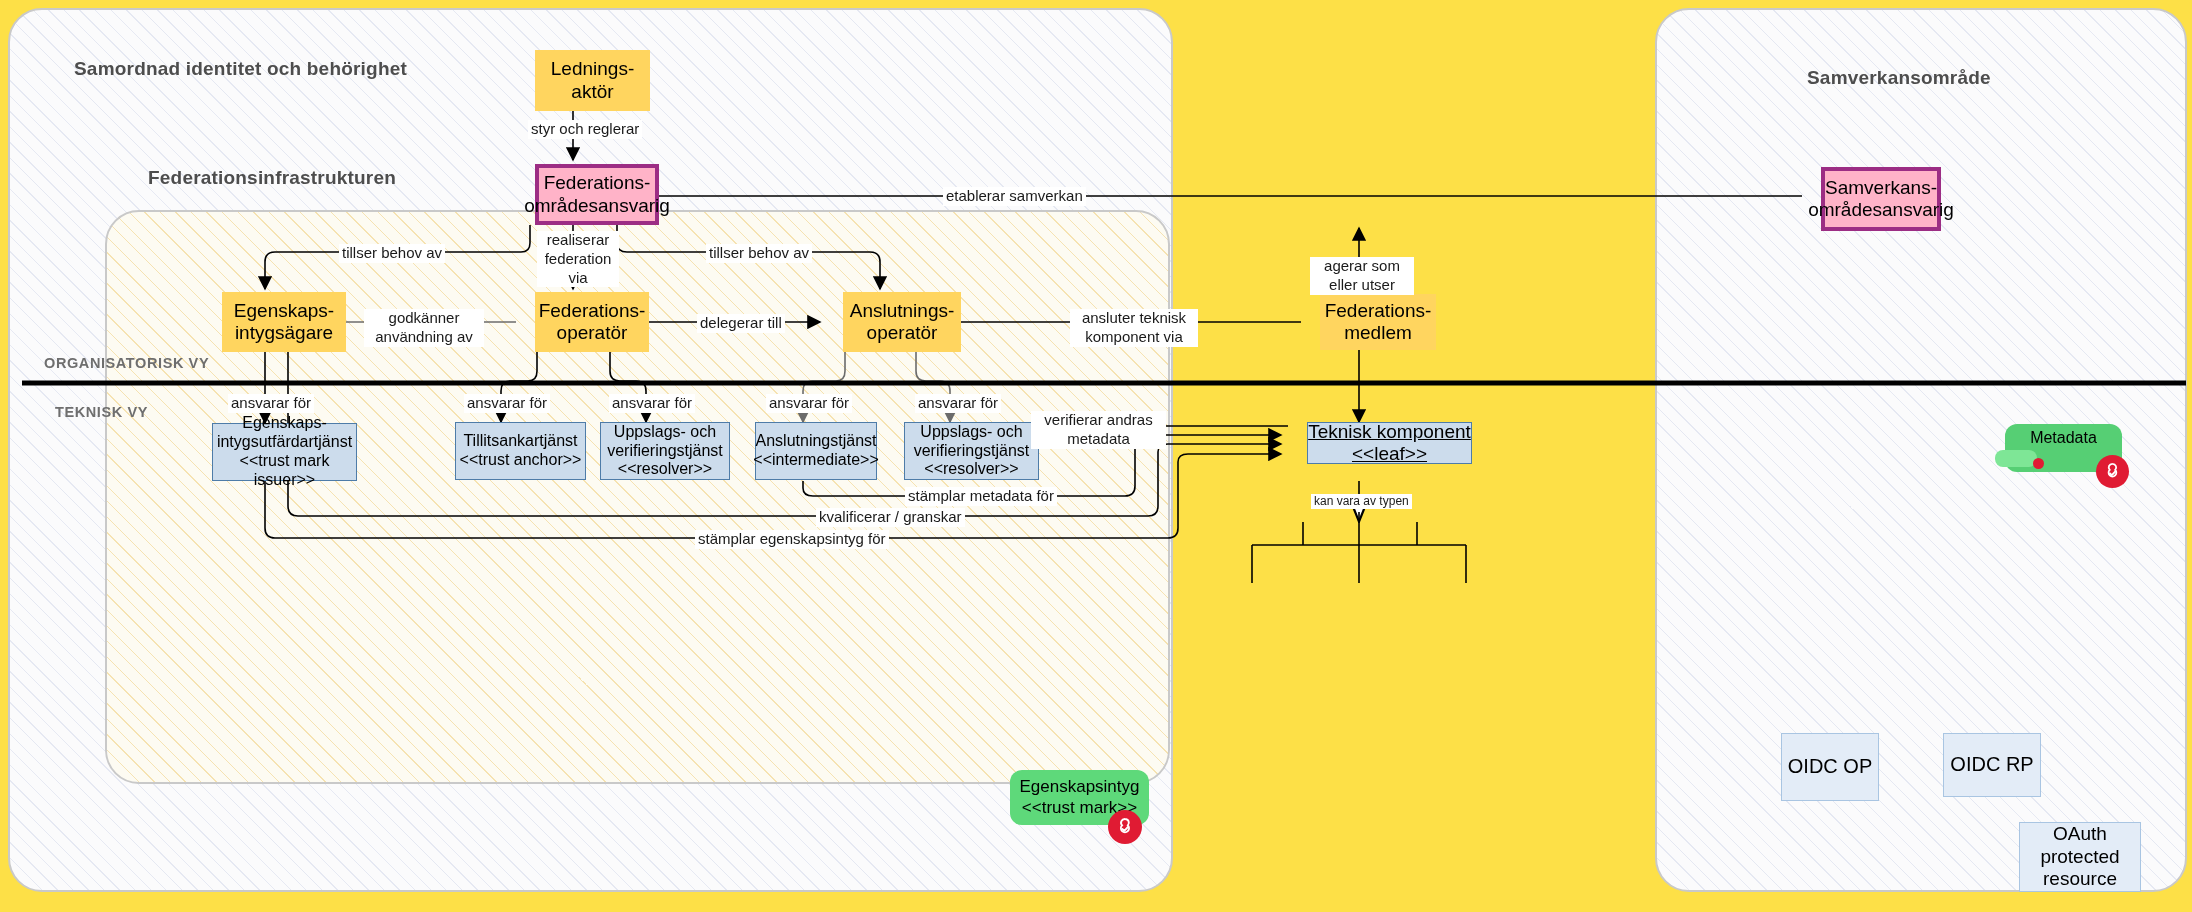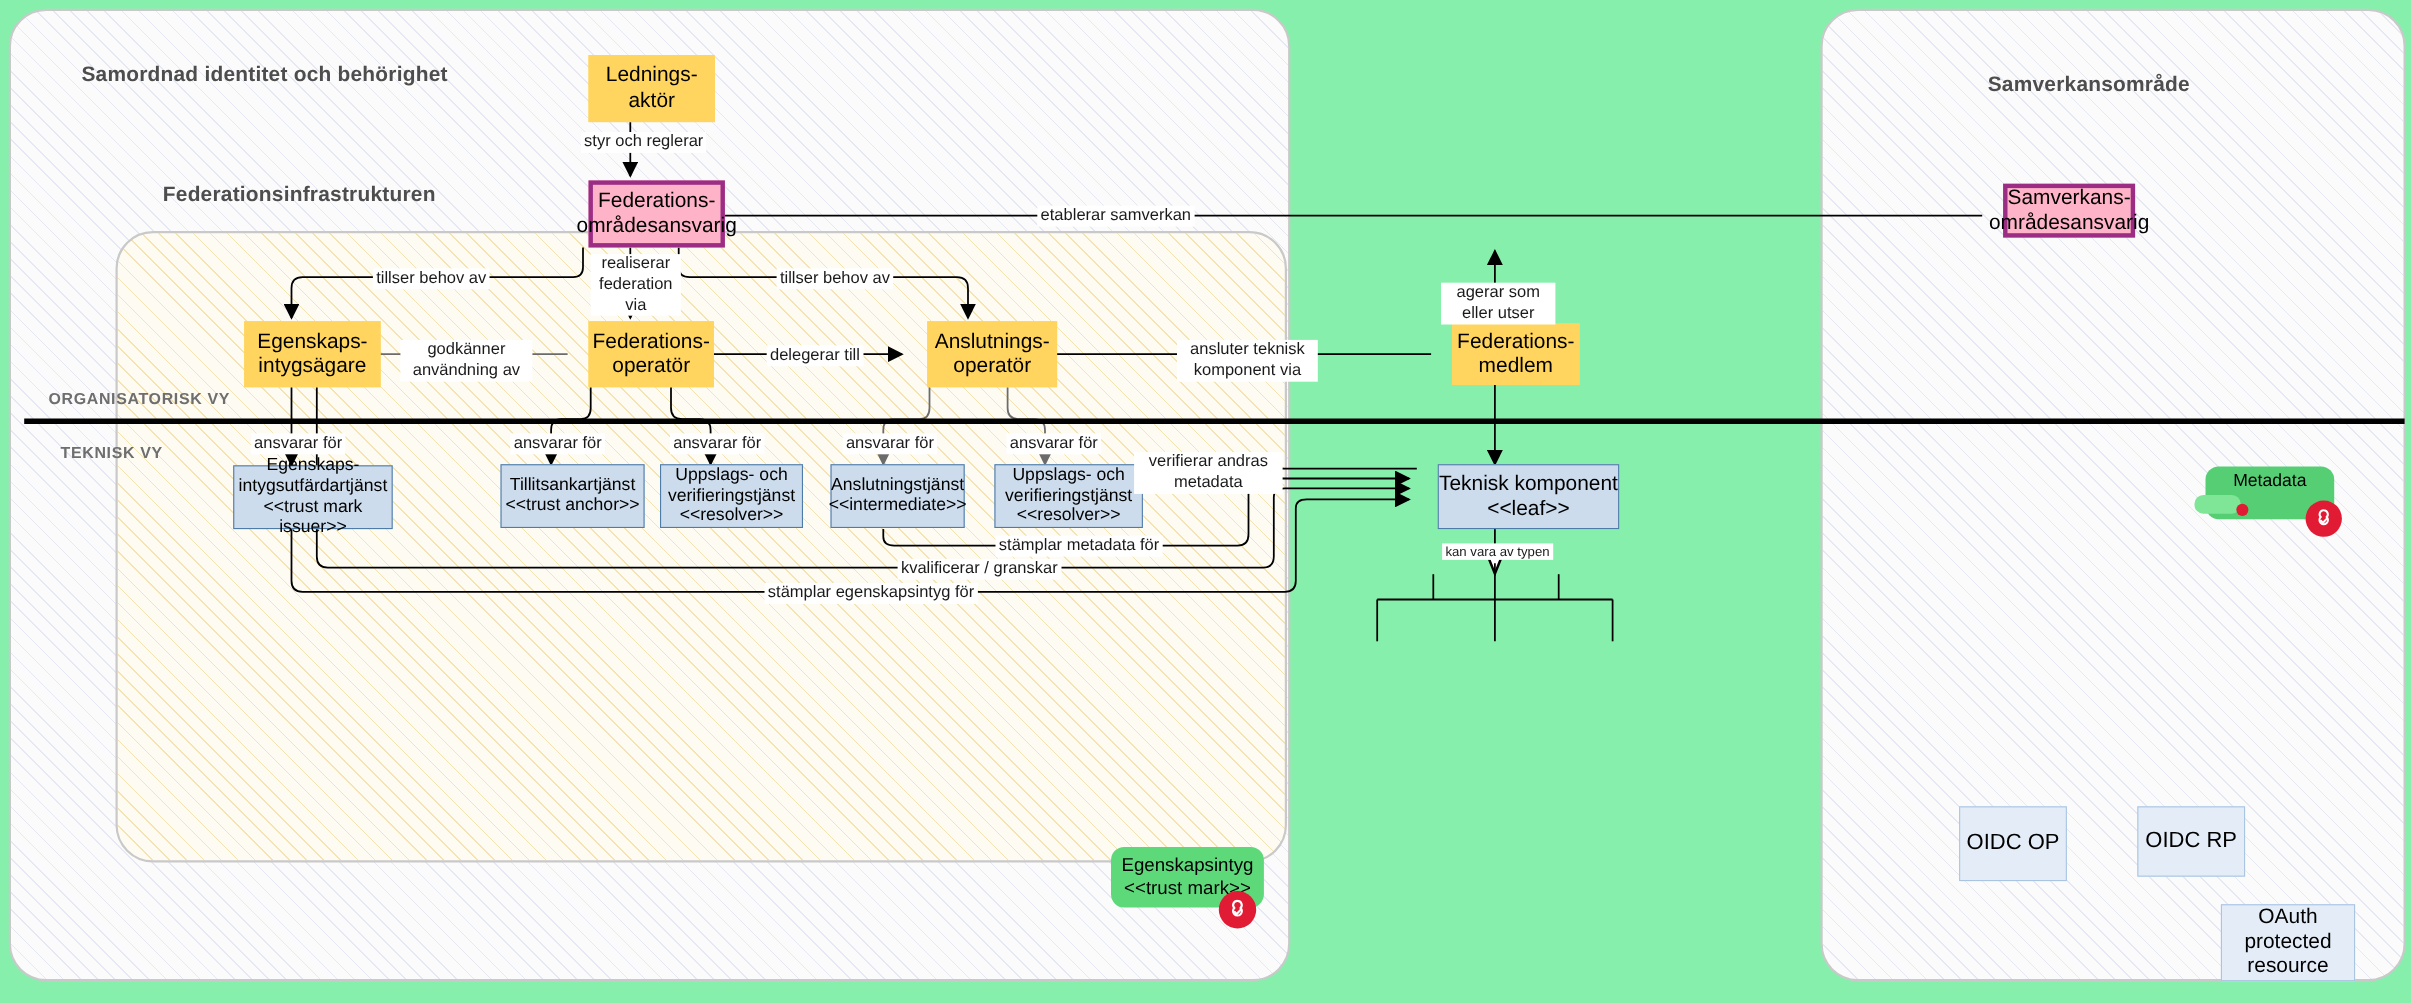--- a/index.html
+++ b/index.html
@@ -1,17 +1,17 @@
 <!DOCTYPE html>
 <html><head>
 <meta charset="utf-8">
 <style>
   html,body{margin:0;padding:0;background:#ffffff;}
   body{font-family:"Liberation Sans", sans-serif;}
-  #stage{position:relative;width:2192px;height:912px;background:#86efac;overflow:hidden;}
+  #stage{position:relative;width:2192px;height:912px;background:#fde047;overflow:hidden;}
 
   
   .panel{position:absolute;border:2px solid #c9c9c9;border-radius:34px;box-sizing:border-box;}
   .panel-grey{
     background-color:#fbfbfc;
     background-image:repeating-linear-gradient(45deg,rgba(180,190,220,.30) 0 1px,transparent 1px 11px);
   }
   .panel-cream{
     background-color:#fdfbf2;
     background-image:repeating-linear-gradient(45deg,rgba(235,190,80,.40) 0 1px,transparent 1px 11px);
@@ -126,21 +126,21 @@
   </svg>
 
   <div class="node n-org" style="left:516px;top:50px;width:115px;height:61px;">
     <span>Lednings-<br>aktör</span>
   </div>
 
   <div class="node n-pink" style="left:516px;top:164px;width:124px;height:61px;">
     <span>Federations-<br>områdesansvarig</span>
   </div>
 
-  <div class="node n-pink" style="left:1802px;top:167px;width:120px;height:49px;">
+  <div class="node n-pink" style="left:1802px;top:167px;width:120px;height:64px;">
     <span>Samverkans-<br>områdesansvarig</span>
   </div>
 
   <div class="node n-org" style="left:203px;top:292px;width:124px;height:60px;">
     <span>Egenskaps-<br>intygsägare</span>
   </div>
 
   <div class="node n-org" style="left:516px;top:292px;width:114px;height:60px;">
     <span>Federations-<br>operatör</span>
   </div>
@@ -166,21 +166,21 @@
   </div>
 
   <div class="node n-tech" style="left:736px;top:422px;width:122px;height:58px;font-size:16px;">
     <span>Anslutningstjänst<br>&lt;&lt;intermediate&gt;&gt;</span>
   </div>
 
   <div class="node n-tech" style="left:885px;top:422px;width:135px;height:58px;font-size:16px;">
     <span>Uppslags- och<br>verifieringstjänst<br>&lt;&lt;resolver&gt;&gt;</span>
   </div>
 
-  <div class="node n-tech" style="left:1288px;top:422px;width:165px;height:59px;font-size:19px;">
+  <div class="node n-tech" style="left:1288px;top:422px;width:165px;height:42px;font-size:19px;text-decoration:underline;">
     <span>Teknisk komponent<br>&lt;&lt;leaf&gt;&gt;</span>
   </div>
 
   <div class="node n-badge-sm" style="left:1986px;top:424px;width:117px;height:48px;align-items:flex-start;padding-top:5px;">
     <span>Metadata</span>
   </div>
   <div class="meta-chip" style="left:1995px;top:450px;width:42px;height:17px;"></div>
   <div class="meta-dot" style="left:2033px;top:458px;width:11px;height:11px;"></div>
   <div class="seal" style="left:2096px;top:455px;width:33px;height:33px;">
     <svg viewBox="0 0 24 24" width="21" height="21" aria-hidden="true">

